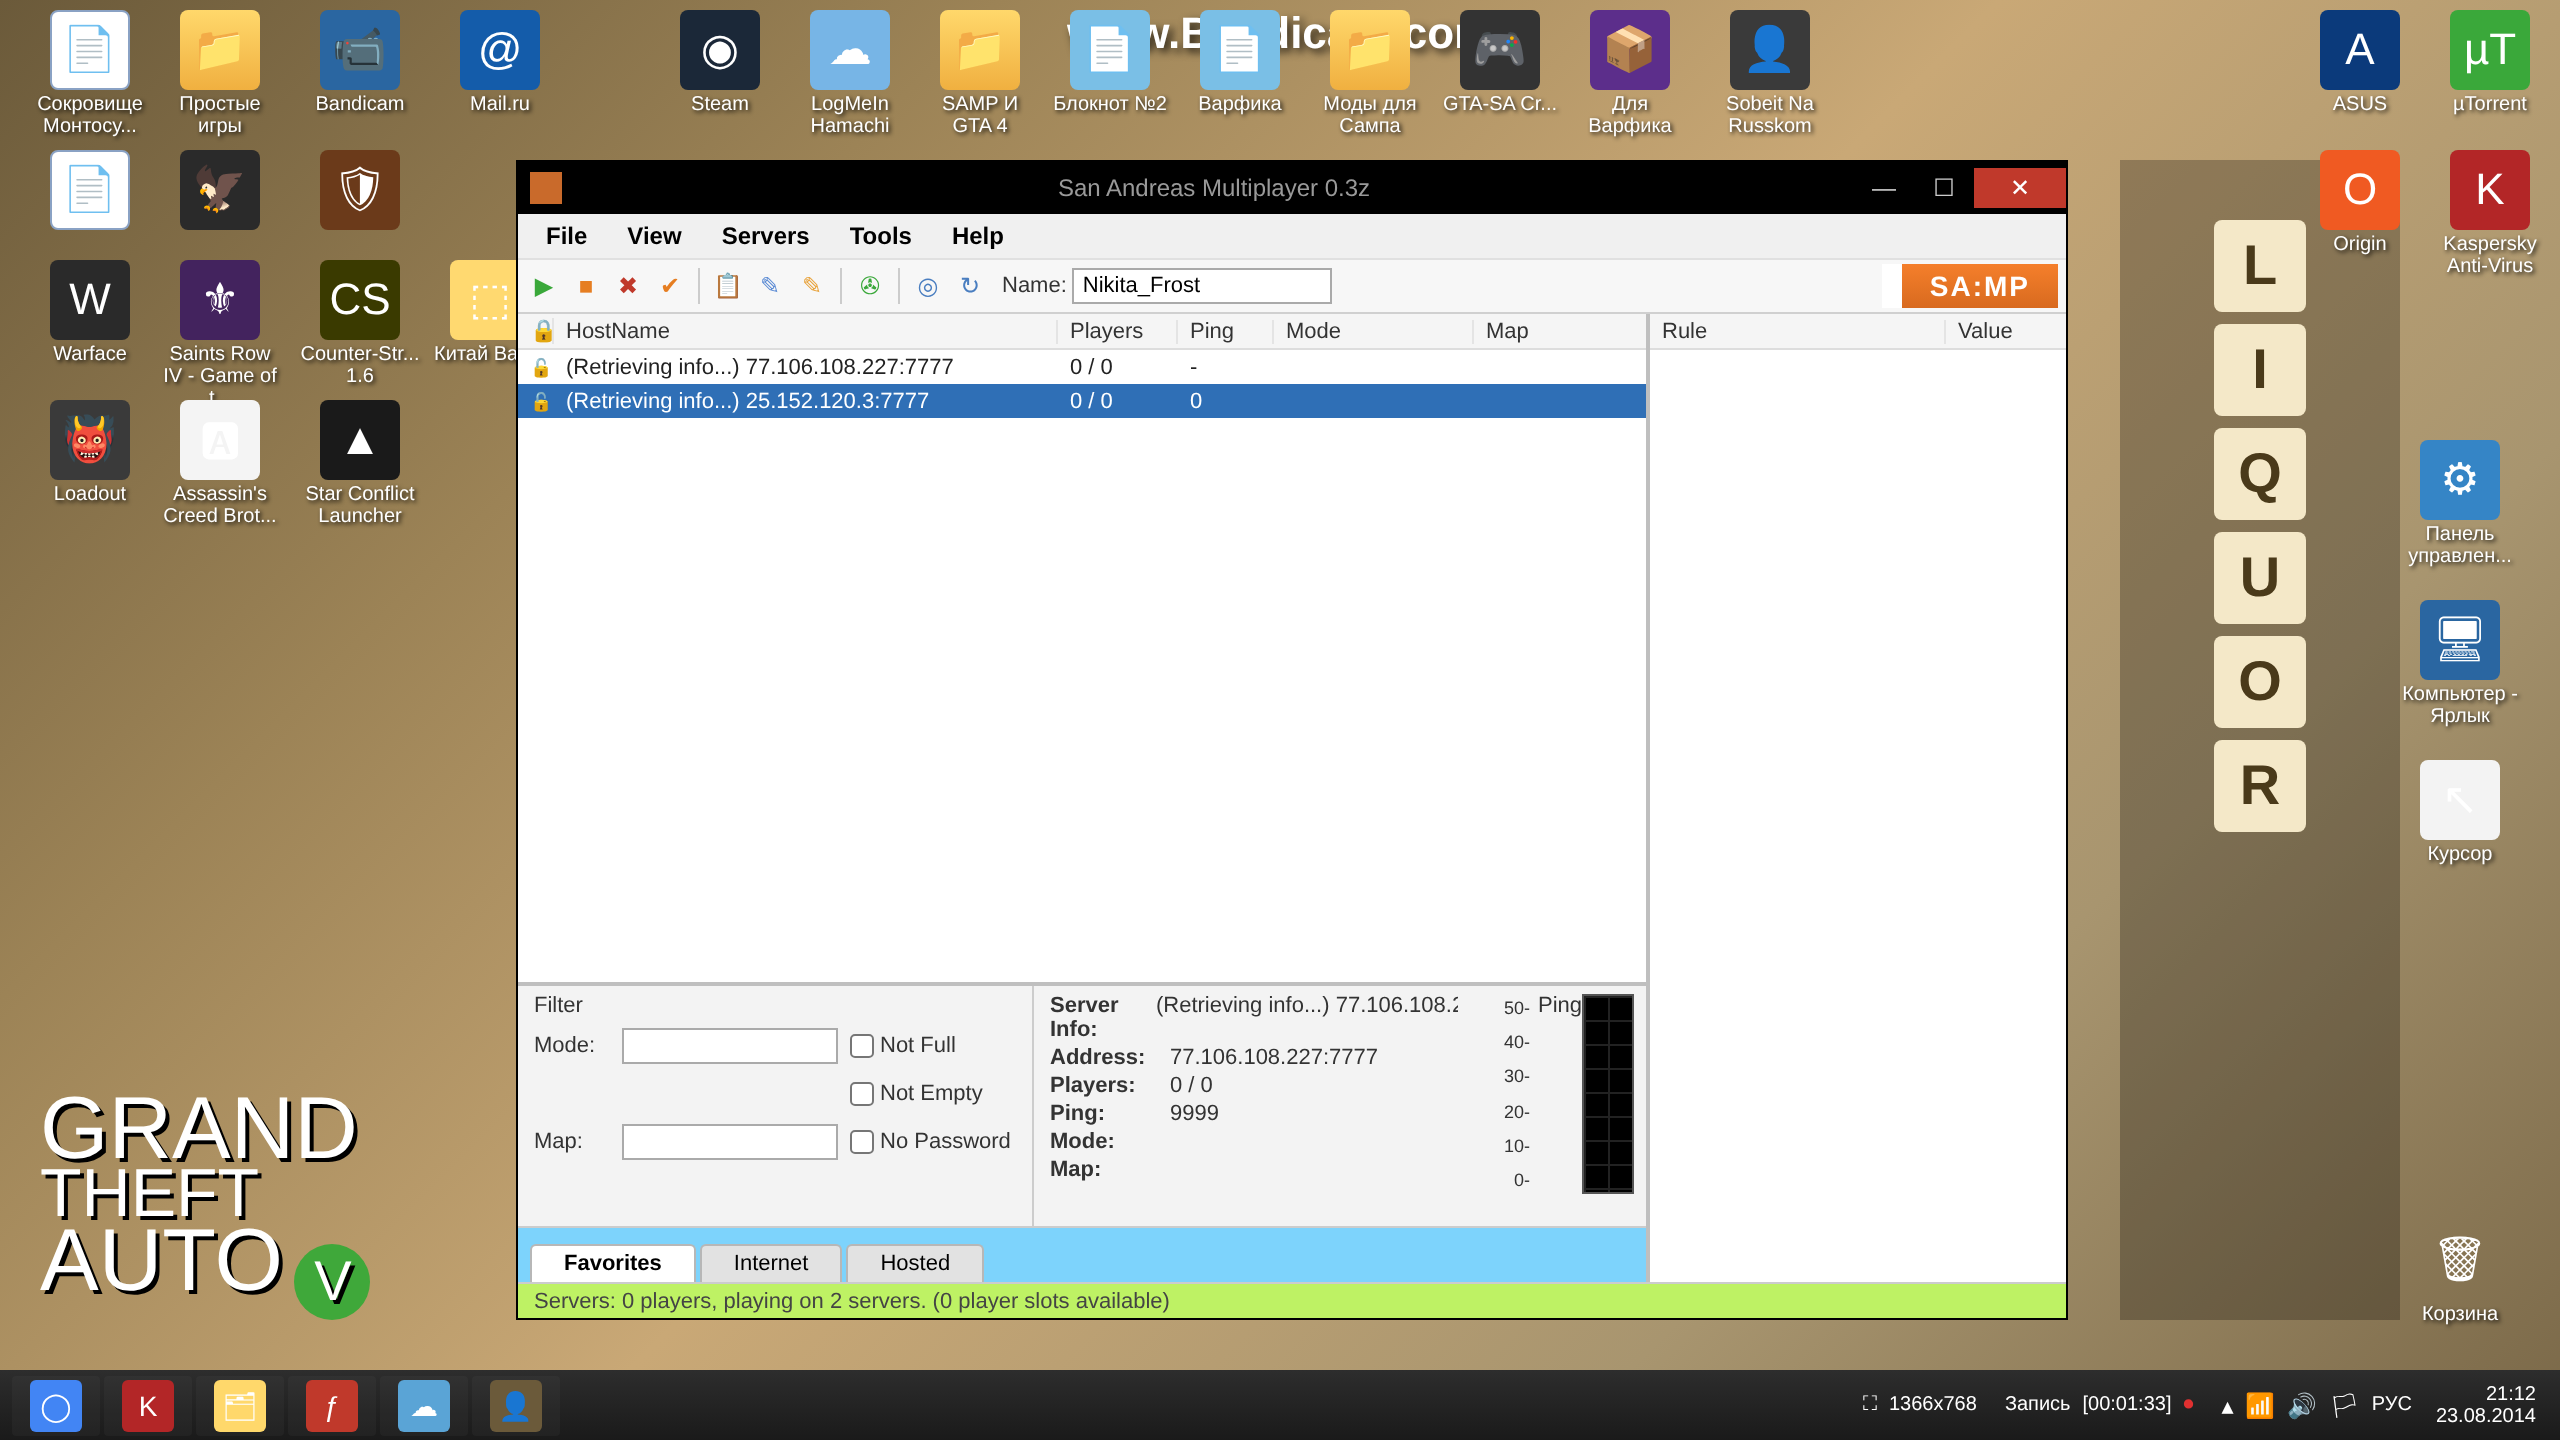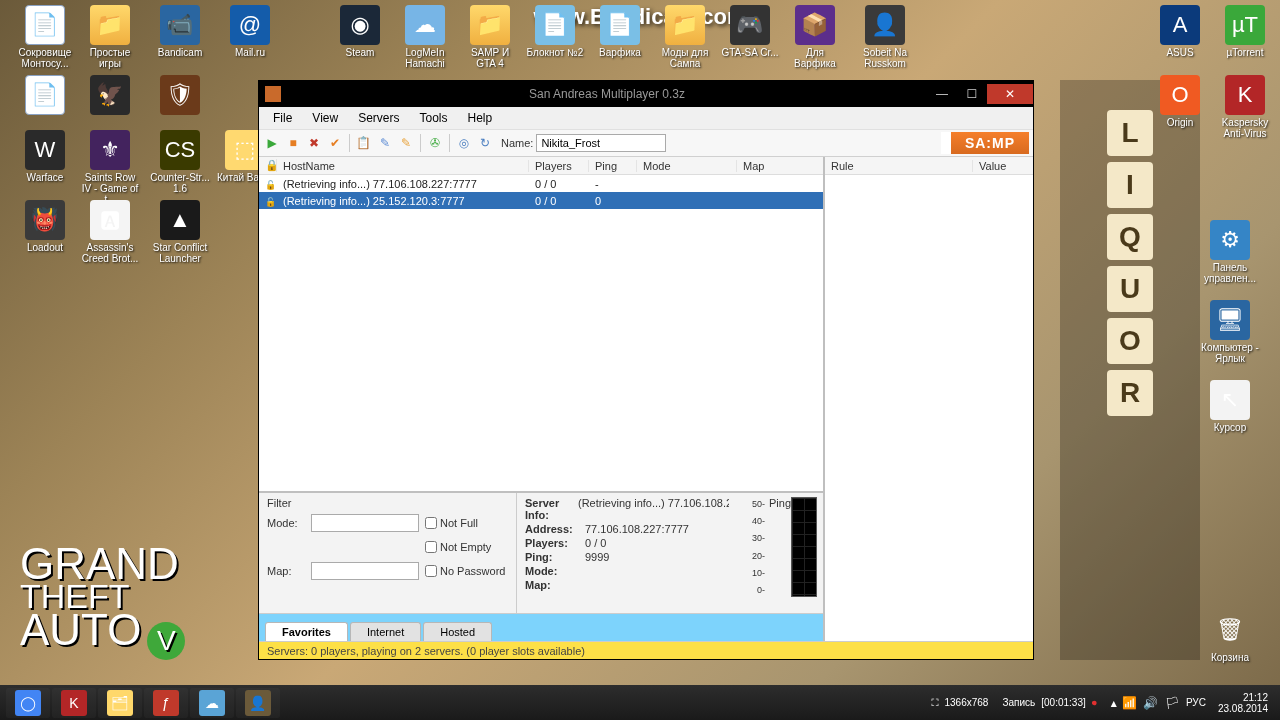--- a/index.html
+++ b/index.html
@@ -74,21 +74,21 @@
   width: 30px; height: 20px; display: flex; align-items: center;
   justify-content: center; font-size: 12px; cursor: pointer;
 }
 .titlebar .close { background: #c0392b; color: #fff; width: 46px; }
 .titlebar .min, .titlebar .max { color: #ccc; }
 
 .menubar {
   height: 22px; background: #f0f0f0; display: flex; align-items: center;
   font-size: 12px; padding: 0 4px; gap: 0;
 }
-.menubar span { padding: 2px 10px; cursor: pointer; }
+.menubar span { padding: 2px 10px; cursor: pointer; font-weight: bold; }
 
 .toolbar {
   height: 28px; background: #f7f7f7; border-top: 1px solid #e0e0e0;
   border-bottom: 1px solid #d0d0d0; display: flex; align-items: center;
   padding: 0 4px; gap: 3px; font-size: 11px; color: #333;
 }
 .tbtn {
   width: 18px; height: 18px; display: flex; align-items: center;
   justify-content: center; cursor: pointer; border-radius: 2px;
   font-size: 12px;
@@ -169,21 +169,21 @@
   border-top:1px solid #ccc; background:#7dd3fc; height:28px;
   display:flex; align-items:flex-end; padding: 0 6px;
 }
 .tab {
   padding: 3px 16px; font-size:11px; background:#e2e2e2;
   border:1px solid #b7b7b7; border-bottom:none; margin-right:2px;
   border-radius: 3px 3px 0 0; cursor:pointer;
 }
 .tab.active { background:#fff; font-weight:600; }
 .statusbar {
-  height: 18px; background:#fde047; font-size:11px; color:#444;
+  height: 18px; background:#bef264; font-size:11px; color:#444;
   display:flex; align-items:center; padding:0 8px; border-top:1px solid #ccc;
 }
 
 
 .playerspanel { flex:1; border-bottom:2px solid #bfbfbf; }
 .rulespanel { height:150px; }
 .pl-head div:first-child, .rl-head div:first-child { flex:1; }
 .pl-head div:last-child, .rl-head div:last-child { width:60px; border-right:none; }
 
 

